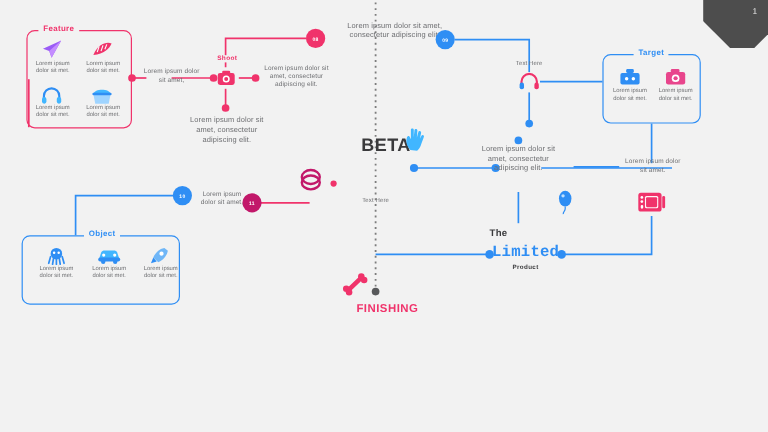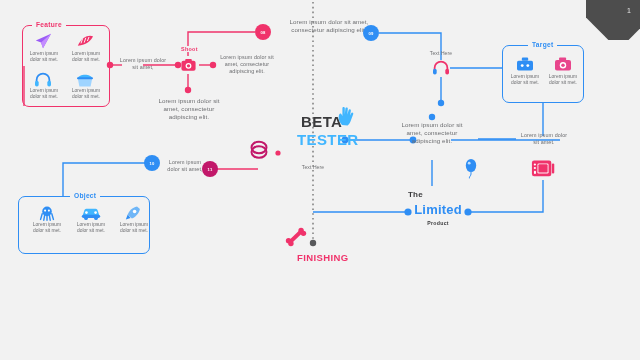--- a/index.html
+++ b/index.html
@@ -31,21 +31,21 @@
          color:#fff;font-size:4.2px;font-weight:bold;letter-spacing:.2px;}
   .badge.pink{background:#f0336b;}
   .badge.blue{background:#2f8ef4;}
   .badge.magenta{background:#c2186a;}
 
   
   .beta{position:absolute;font-size:15px;font-weight:bold;color:#3a3a3c;letter-spacing:.4px;}
   .tester{position:absolute;font-size:15px;font-weight:bold;color:#41b6ff;letter-spacing:.4px;}
   .finishing{position:absolute;font-size:9.5px;font-weight:bold;color:#f0336b;letter-spacing:.4px;}
   .the{position:absolute;font-size:8px;font-weight:bold;color:#3a3a3c;letter-spacing:.2px;text-align:left;}
-  .limited{position:absolute;font-size:13px;font-weight:bold;color:#2f8ef4;letter-spacing:.2px;text-align:center;}
+  .limited{position:absolute;font-size:13px;font-weight:bold;color:#2f8ef4;letter-spacing:.2px;text-align:center;font-family:Liberation Mono, monospace;}
   .product{position:absolute;font-size:5.2px;font-weight:bold;color:#3a3a3c;letter-spacing:.3px;text-align:center;}
   .texthere{position:absolute;font-size:5px;color:#6d6e71;letter-spacing:.1px;text-align:center;}
 
   
   .corner{position:absolute;right:0;top:0;width:54px;height:40px;overflow:hidden;}
   .corner i{position:absolute;right:-10px;top:-26px;width:80px;height:56px;background:#4d4d4d;transform:rotate(45deg);display:block;}
   .corner b{position:absolute;right:9px;top:7px;color:#e6e6e6;font-size:7px;font-weight:normal;z-index:2;}
 
   .ico{position:absolute;}
 </style>
@@ -214,21 +214,20 @@
     <svg width="18" height="16" viewBox="0 0 22 20">
       <rect x="1" y="5" width="20" height="13" rx="2.4" fill="#e8458c"></rect>
       <rect x="6" y="2" width="9" height="3.4" rx="1.3" fill="#e8458c"></rect>
       <circle cx="11" cy="11.5" r="4" fill="#fff"></circle>
       <circle cx="11" cy="11.5" r="2.2" fill="#e8458c"></circle>
     </svg>
   </div>
   <div class="cardtext" style="left:543px;top:74px;">Lorem ipsum dolor sit met.</div>
 
   <div class="beta" style="left:301px;top:113px;">BETA</div>
-  <div class="tester" style="left:297px;top:131px;">TESTER</div>
 
   <div class="ico" style="left:336px;top:105px;">
     <svg width="20" height="22" viewBox="0 0 20 22">
       <path d="M6 20 C3 17 2 13 3 10 C3.6 8 5 8 5.6 9.4 L6.4 11 V3.2 C6.4 1.6 8.8 1.6 8.8 3.2 V9.4 L9.4 3.6 C9.6 2 12 2.2 11.8 3.8 L11.4 9.6 L12.6 5.2 C13 3.6 15.2 4.2 14.9 5.8 L14 10.6 L15.2 8.2 C15.9 6.8 17.8 7.8 17.2 9.2 L15.2 14.6 C14.4 17.6 13 19.6 11.6 20.6 Z" fill="#41b6ff"></path>
     </svg>
   </div>
 
   <div class="texthere" style="left:292px;top:164px;width:42px;">Text Here</div>
 
   <div class="ico" style="left:248px;top:139px;">

